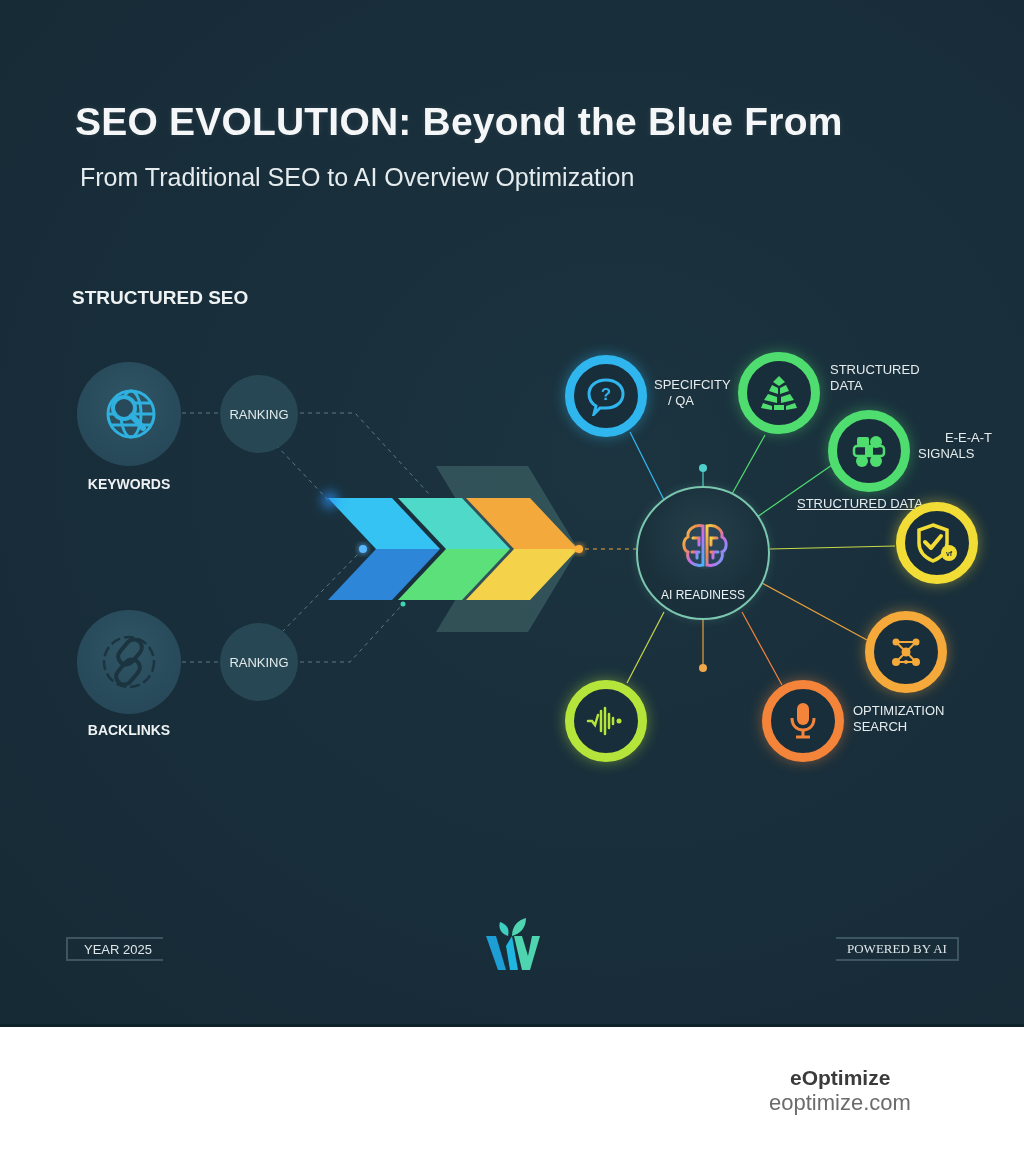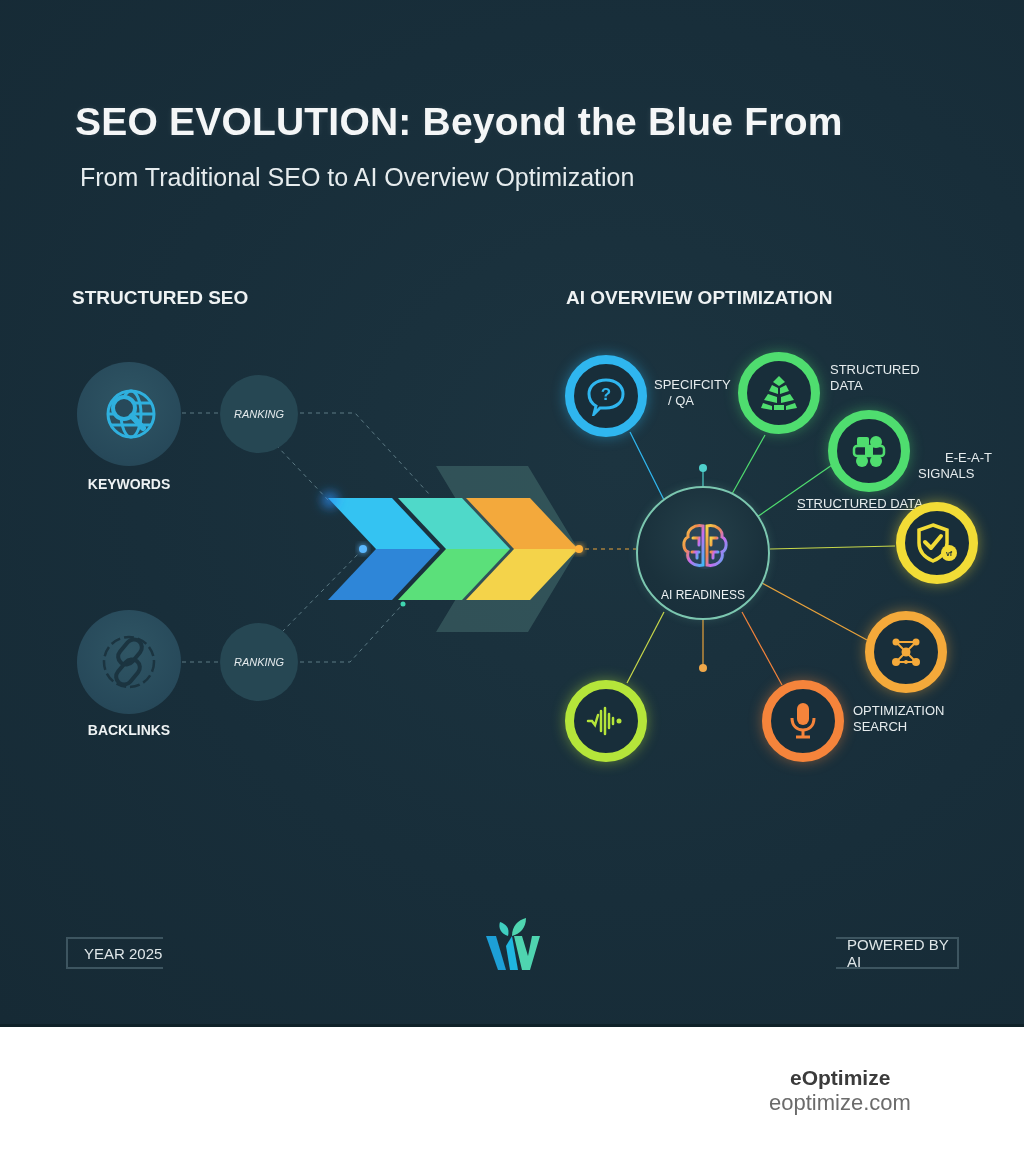--- a/index.html
+++ b/index.html
@@ -26,59 +26,58 @@
   }
   .lines { position: absolute; left: 0; top: 0; width: 1024px; height: 1024px; }
   .big-node {
     position: absolute; width: 104px; height: 104px; border-radius: 50%;
     background: radial-gradient(circle at 50% 40%, #2f5564 0%, #27495a 70%, #22424f 100%);
     display: flex; align-items: center; justify-content: center;
   }
   .rank-node {
     position: absolute; width: 78px; height: 78px; border-radius: 50%;
     background: #264753; display: flex; align-items: center; justify-content: center;
-    font-size: 11px; color: #e4eaec; font-style: italic;
+    font-size: 13px; color: #e4eaec;
   }
   .node-label {
     position: absolute; font-size: 14px; font-weight: bold; color: #eef2f3; text-align: center; width: 140px;
   }
   .ring {
     position: absolute; border-radius: 50%; box-sizing: border-box;
     display: flex; align-items: center; justify-content: center; background: #182e3a;
   }
   .ring-label { position: absolute; font-size: 13px; color: #e6ecee; line-height: 16px; }
   .hub {
     position: absolute; left: 636px; top: 486px; width: 134px; height: 134px; border-radius: 50%;
     box-sizing: border-box; border: 2px solid #7cc7b0;
     background: radial-gradient(circle at 50% 38%, #25404a 0%, #1a313c 60%, #182e3a 100%);
     box-shadow: 0 0 10px rgba(120,200,170,0.2);
   }
   .hub-label {
     position: absolute; left: 0; width: 100%; top: 100px; text-align: center;
     font-size: 12px; color: #eef2f3;
   }
   .footer-box {
-    position: absolute; top: 937px; height: 32px; box-sizing: border-box;
+    position: absolute; top: 937px; height: 24px; box-sizing: border-box;
     border: 2px solid #3d5560; border-right: none;
-    display: flex; align-items: center; padding-left: 16px; font-size: 15px; color: #dfe6e8;
-  }
-  .footer-box.right { border-right: 2px solid #3d5560; border-left: none; padding-left: 11px; }
+    display: flex; align-items: center; padding-left: 16px; font-size: 13px; color: #dfe6e8;
+  }
+  .footer-box.right { border-right: 2px solid #3d5560; border-left: none; padding-left: 11px; font-family: Liberation Serif, serif; }
   .brand-name { position: absolute; left: 790px; top: 1066px; font-size: 21px; font-weight: bold; color: #3b3b3b; }
   .brand-url { position: absolute; left: 769px; top: 1090px; font-size: 22px; color: #6b6b6b; }
 </style>
 </head>
 <body>
 
 <div class="panel">
 
   <h1 class="title">SEO EVOLUTION: Beyond the Blue From</h1>
   <p class="subtitle">From Traditional SEO to AI Overview Optimization</p>
 
   <h2 class="section-h" style="left:72px;">STRUCTURED SEO</h2>
-  <h2 class="section-h" style="left:566px;">AI OVERVIEW OPTIMIZATION</h2>
 
   <svg class="lines" viewBox="0 0 1024 1024">
     <defs>
       <filter id="glow" x="-50%" y="-50%" width="200%" height="200%">
         <feGaussianBlur stdDeviation="3" result="b"></feGaussianBlur>
         <feMerge>
             <feMergeNode in="b"></feMergeNode>
             <feMergeNode in="SourceGraphic"></feMergeNode>
           </feMerge>
       </filter>
@@ -212,21 +211,21 @@
         <rect x="8" y="6" width="12" height="9" rx="2"></rect>
         <circle cx="27" cy="11" r="6"></circle>
         <rect x="5" y="15" width="30" height="10" rx="3" fill="none" stroke="#4fdd6f" stroke-width="2.5"></rect>
         <circle cx="13" cy="30" r="6"></circle>
         <circle cx="27" cy="30" r="6"></circle>
         <rect x="16" y="16" width="8" height="8"></rect>
       </g>
     </svg>
   </div>
   <div class="ring-label" style="left:918px; top:430px;">
-    <div style="padding-left:27px;margin-top:20px;">E-E-A-T</div>
+    <div style="padding-left:27px;">E-E-A-T</div>
     <div>SIGNALS</div>
   </div>
 
   <div class="ring-label" style="left:797px; top:496px;text-decoration:underline;">STRUCTURED DATA</div>
   <div class="ring" style="left:896px; top:502px; width:82px; height:82px; border:9px solid #f2dc36; box-shadow:0 0 14px rgba(242,220,54,0.45);">
     <svg width="44" height="44" viewBox="0 0 44 44">
       <path d="M18 4 L32 9 L32 22 C32 31 25 37 18 40 C11 37 4 31 4 22 L4 9 Z" fill="none" stroke="#f2dc36" stroke-width="3.5"></path>
       <polyline points="10,21 16,27 26,15" fill="none" stroke="#f2dc36" stroke-width="4" stroke-linecap="round" stroke-linejoin="round"></polyline>
       <circle cx="34" cy="32" r="8" fill="#f2dc36"></circle>
       <text x="34" y="35" text-anchor="middle" font-family="Liberation Sans, sans-serif" font-size="7" font-weight="bold" fill="#182e3a">vf</text>

